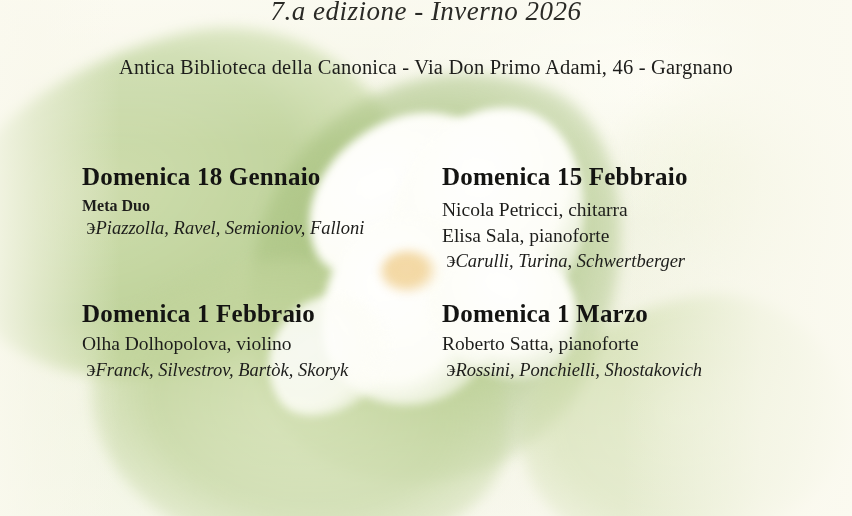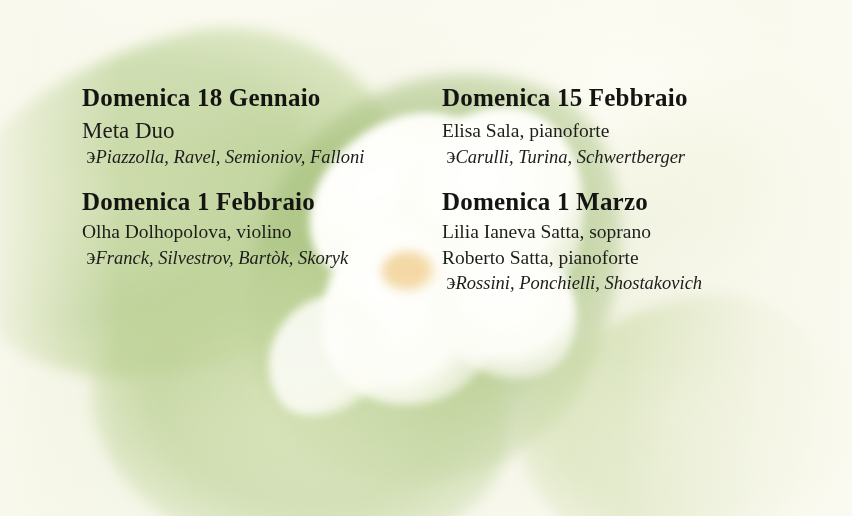--- a/index.html
+++ b/index.html
@@ -128,38 +128,38 @@
     color: #1d1d1b;
     margin: 0;
     padding-top: 34px;
     letter-spacing: .2px;
   }
 
   .grid {
     display: grid;
     grid-template-columns: 1fr 1fr;
     grid-template-rows: auto auto;
-    row-gap: 20px;
+    row-gap: 28px;
     padding: 84px 22px 0 22px;
   }
 
   .concert { padding: 0 16px; }
   .col-left  { text-align: left;  padding-left: 60px; }
   .col-right { text-align: left; padding-right: 62px; }
 
   .concert .date {
     font-weight: bold;
     font-size: 25px;
     letter-spacing: .2px;
     margin: 0 0 6px 0;
     color: #141412;
   }
   .concert .ensemble {
-    font-weight: normal;
-    font-size: 23px;
+    font-weight: bold;
+    font-size: 16px;
     margin: 0 0 1px 0;
   }
   .concert .performer {
     font-size: 19.5px;
     margin: 0;
     line-height: 1.32;
   }
   .concert .program {
     font-style: italic;
     font-size: 18.5px;
@@ -191,42 +191,46 @@
   <div class="petal p4"></div>
   <div class="petal p5"></div>
   <div class="stamen"></div>
   <div class="wash"></div>
   <div class="right-fade"></div>
   <div class="left-fade"></div>
 </div>
 
 <div id="content">
 
+  <div class="header">
+    <div class="edition">7.a edizione - Inverno 2026</div>
+    <div class="venue">Antica Biblioteca della Canonica - Via Don Primo Adami, 46 - Gargnano</div>
+  </div>
 
   <div class="grid">
 
     <div class="concert col-left row-1">
       <div class="date">Domenica 18 Gennaio</div>
       <div class="ensemble">Meta Duo</div>
       <div class="program"><span class="note-icon">€</span><span>Piazzolla, Ravel, Semioniov, Falloni</span></div>
     </div>
 
     <div class="concert col-right row-1">
       <div class="date">Domenica 15 Febbraio</div>
+      <div class="performer">Nicola Petricci, chitarra</div>
       <div class="performer">Elisa Sala, pianoforte</div>
       <div class="program"><span class="note-icon">€</span><span>Carulli, Turina, Schwertberger</span></div>
     </div>
 
     <div class="concert col-left row-2">
       <div class="date">Domenica 1 Febbraio</div>
       <div class="performer">Olha Dolhopolova, violino</div>
       <div class="program"><span class="note-icon">€</span><span>Franck, Silvestrov, Bartòk, Skoryk</span></div>
     </div>
 
     <div class="concert col-right row-2">
       <div class="date">Domenica 1 Marzo</div>
-      <div class="performer">Lilia Ianeva Satta, soprano</div>
       <div class="performer">Roberto Satta, pianoforte</div>
       <div class="program"><span class="note-icon">€</span><span>Rossini, Ponchielli, Shostakovich</span></div>
     </div>
 
   </div>
 </div>
 
 </body></html>

